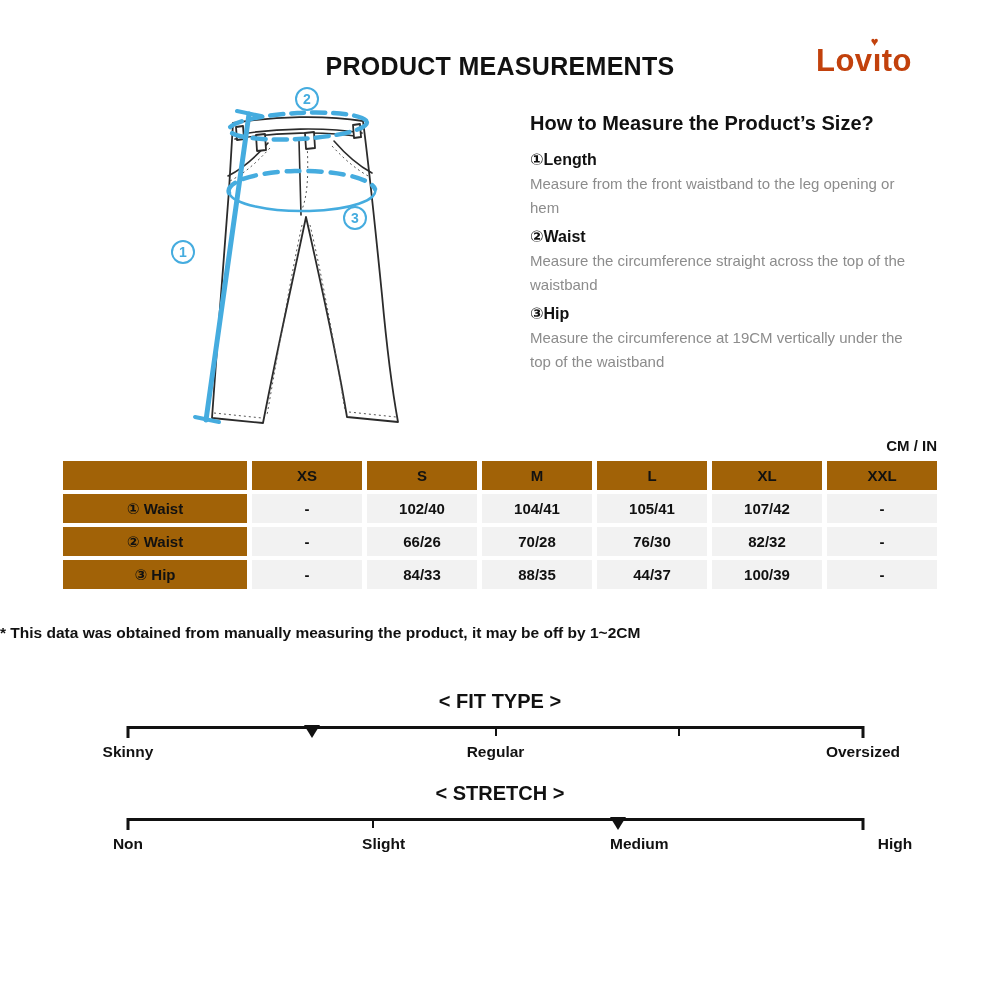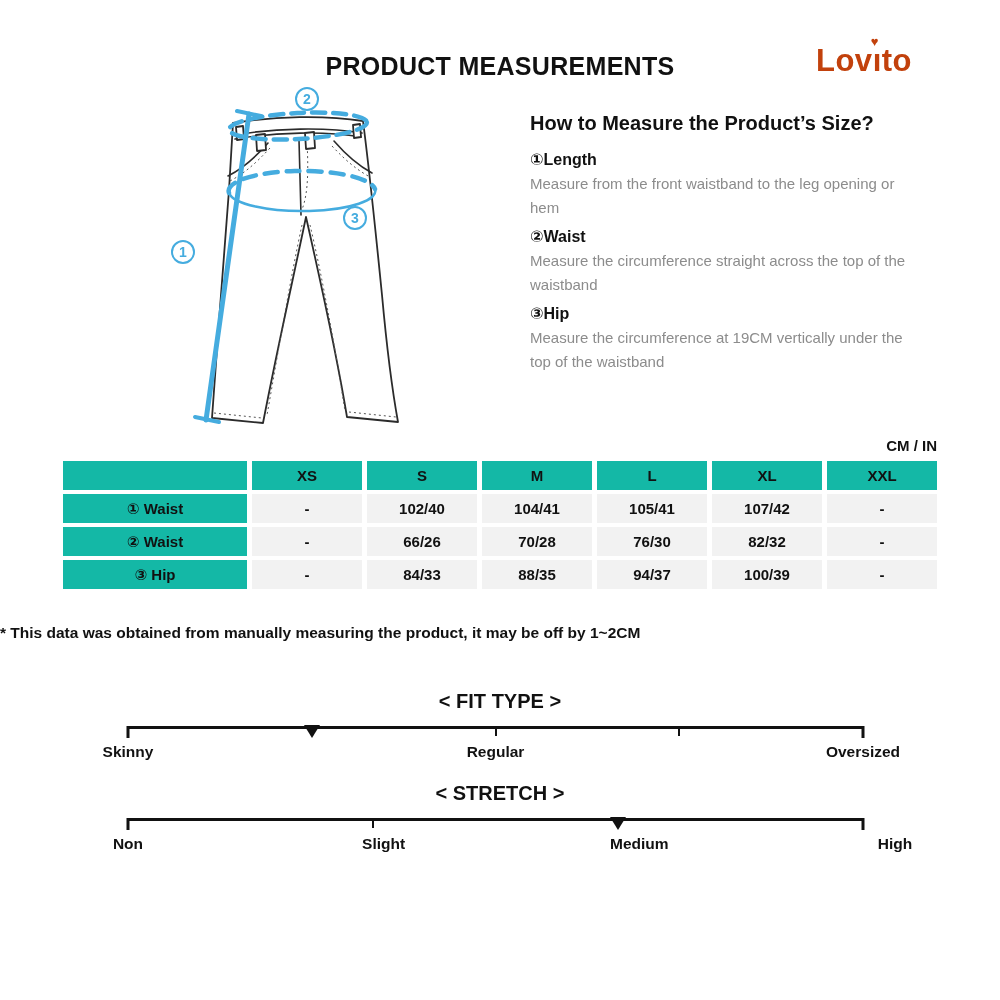--- a/index.html
+++ b/index.html
@@ -18,21 +18,21 @@
   .ht-name{font-size:16px;font-weight:bold;margin-top:4px;line-height:25px;}
   .ht-desc{font-size:15px;color:#8c8c8c;line-height:24px;}
 
   .unit{position:absolute;top:437px;left:63px;width:874px;text-align:right;
         font-size:15px;font-weight:bold;}
 
   .sizes{position:absolute;left:63px;top:461px;width:874px;display:grid;
          grid-template-columns:184px repeat(6,110px);column-gap:5px;row-gap:4px;
          font-size:15px;font-weight:bold;}
   .sizes .c{height:29px;display:flex;align-items:center;justify-content:center;background:#f2f2f2;}
-  .sizes .h,.sizes .l{background:#14b8a6;}
+  .sizes .h,.sizes .l{background:#a16207;}
 
   .disclaimer{position:absolute;top:624px;left:0;width:1000px;text-align:left;
               font-size:15.5px;font-weight:bold;}
 
   .slider-title{position:absolute;left:0;width:1000px;text-align:center;
                 font-size:20px;font-weight:bold;}
   #fit-title{top:690px;} #stretch-title{top:782px;}
 
   .track{position:absolute;left:128px;width:735px;height:3px;background:#111;}
   #fit-track{top:726px;} #stretch-track{top:818px;}
@@ -133,21 +133,21 @@
     <div class="c">66/26</div>
     <div class="c">70/28</div>
     <div class="c">76/30</div>
     <div class="c">82/32</div>
     <div class="c">-</div>
 
     <div class="c l">③ Hip</div>
     <div class="c">-</div>
     <div class="c">84/33</div>
     <div class="c">88/35</div>
-    <div class="c">94/37</div>
+    <div class="c">44/37</div>
     <div class="c">100/39</div>
     <div class="c">-</div>
   </div>
 
   <div class="disclaimer">* This data was obtained from manually measuring the product, it may be off by 1~2CM</div>
 
   <div class="slider-title" id="fit-title">&lt; FIT TYPE &gt;</div>
   <div class="track" id="fit-track">
     <div class="tick end" style="left:0%"></div>
     <div class="tick" style="left:50%"></div>

